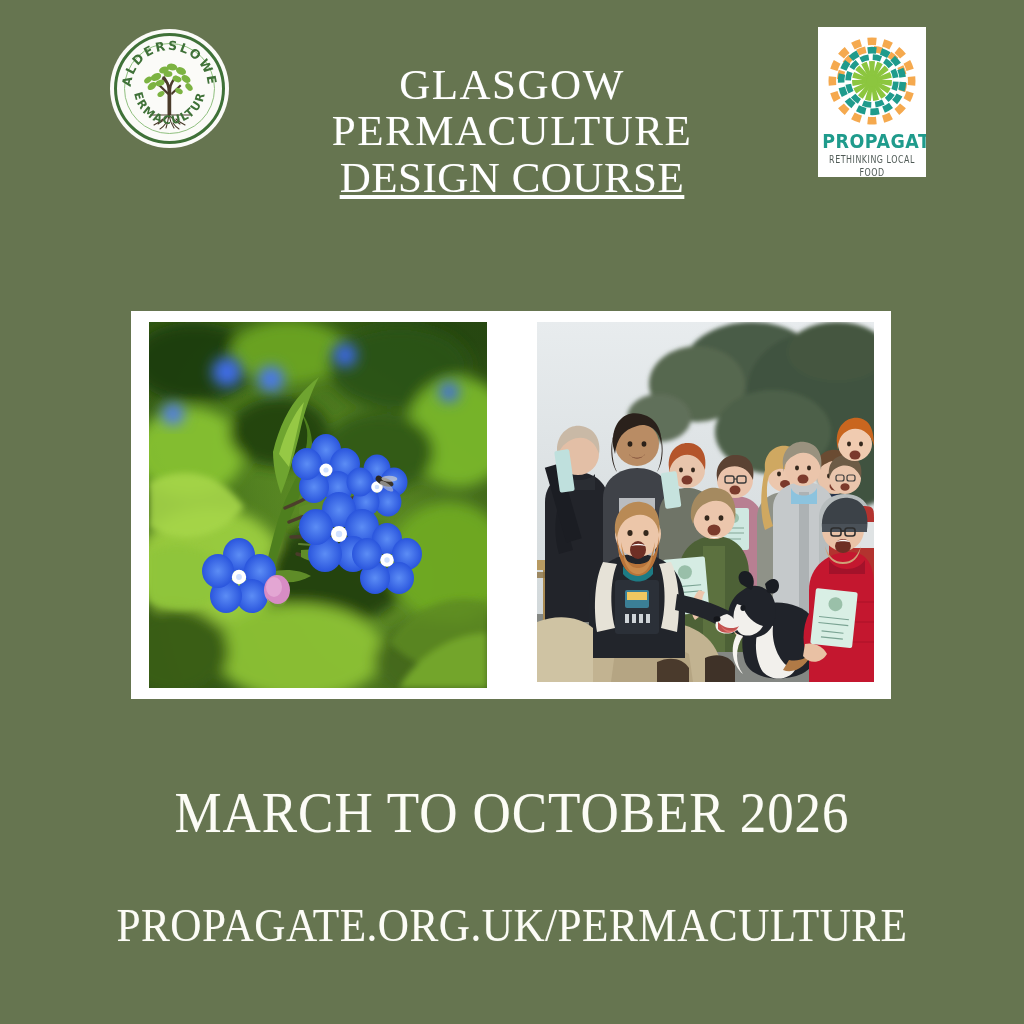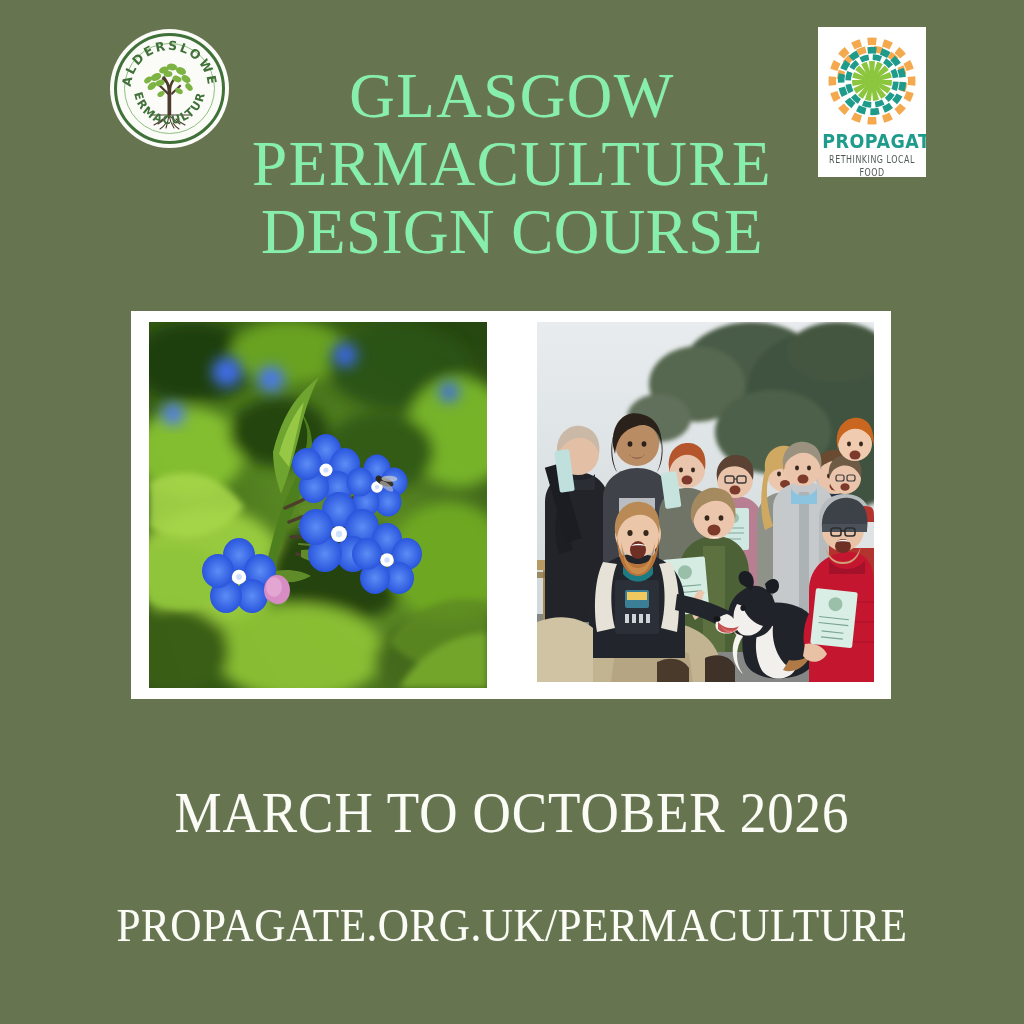--- a/index.html
+++ b/index.html
@@ -81,29 +81,29 @@
     transform: scaleX(0.88);
   }
 
   
   #poster-title {
     position: absolute;
     left: 120px;
     right: 120px;
     top: 62px;
     text-align: center;
-    color: #86efac;
+    color: #ffffff;
     font-family: "Liberation Serif", "DejaVu Serif", serif;
-    font-size: 63px;
+    font-size: 43px;
     line-height: 1.08;
     letter-spacing: 1.5px;
     text-shadow: 0 0 1px rgba(255,255,255,0.25);
   }
   #poster-title .tline { display: block; white-space: nowrap; }
-  #poster-title .tline.l2 { letter-spacing: 0.5px; }
+  #poster-title .tline.l2 { letter-spacing: 0.5px; text-decoration: underline; }
 
   
   #photo-panel {
     position: absolute;
     left: 131px;
     top: 311px;
     width: 760px;
     height: 388px;
     background: #ffffff;
   }

